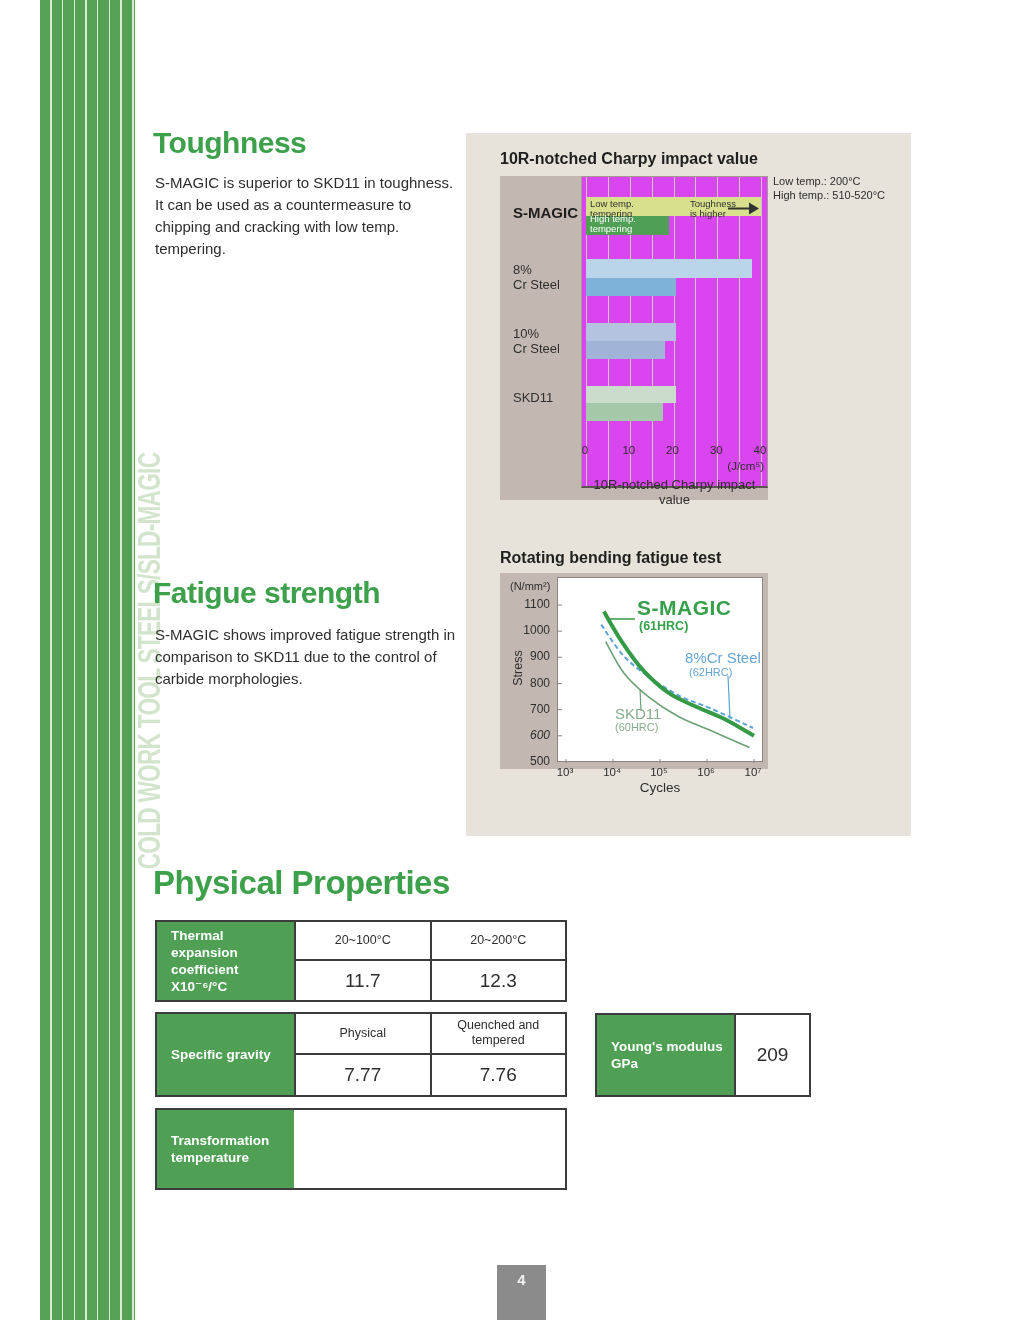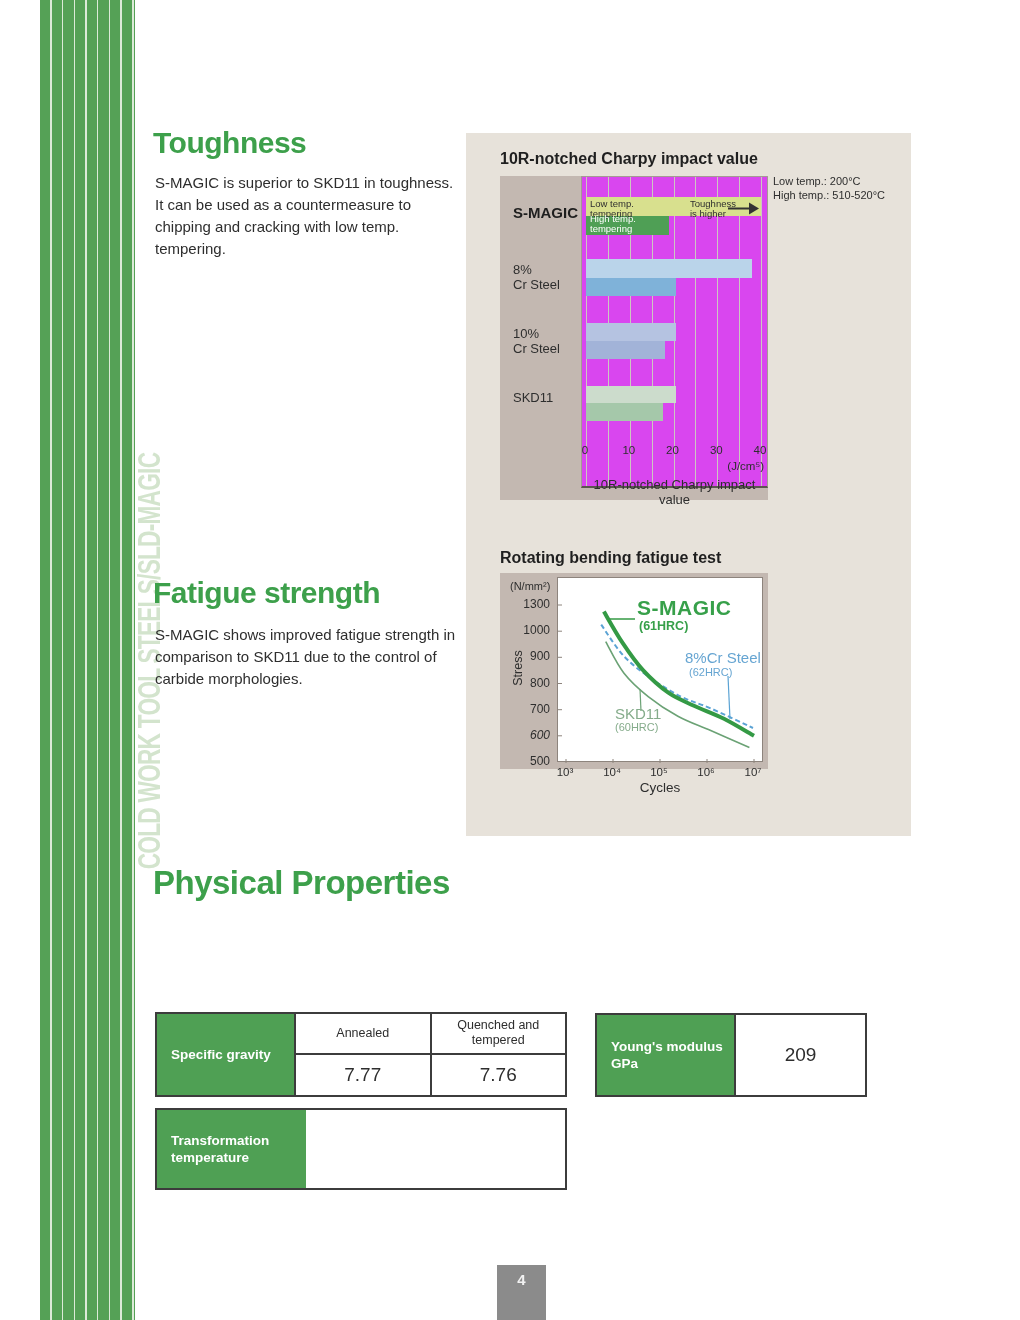--- a/index.html
+++ b/index.html
@@ -137,21 +137,21 @@
 comparison to SKD11 due to the control of
 carbide morphologies.</div>
 
   <div class="chart-title" style="left:500px;top:549px;">Rotating bending fatigue test</div>
 
   <div class="taupe" style="left:500px;top:573px;width:268px;height:196px;">
 
     <div style="position:absolute;left:10px;top:7px;font-size:11px;">(N/mm²)</div>
     <div style="position:absolute;left:-12px;top:88px;width:60px;height:14px;transform:rotate(-90deg);font-size:12.5px;text-align:center;">Stress</div>
 
-    <div class="fy" style="top:31px;">1300</div>
+    <div class="fy" style="top:31px;">1100</div>
     <div class="fy" style="top:57.2px;">1000</div>
     <div class="fy" style="top:83.3px;">900</div>
     <div class="fy" style="top:109.5px;">800</div>
     <div class="fy" style="top:135.7px;">700</div>
     <div class="fy" style="top:161.8px;font-style:italic;">600</div>
     <div class="fy" style="top:188px;">500</div>
 
     <div class="fplot">
       <svg width="206" height="185" viewBox="0 0 206 185" style="position:absolute;left:0;top:0;">
 
@@ -176,43 +176,58 @@
     <div class="fx" style="left:65px;">10³</div>
     <div class="fx" style="left:112px;">10⁴</div>
     <div class="fx" style="left:159px;">10⁵</div>
     <div class="fx" style="left:206px;">10⁶</div>
     <div class="fx" style="left:253px;">10⁷</div>
     <div style="position:absolute;left:57px;top:207px;width:206px;text-align:center;font-size:13.5px;">Cycles</div>
   </div>
 
   <div class="h-green" style="left:153px;top:864px;font-size:33px;">Physical Properties</div>
 
+  <div class="ptable" style="left:155px;top:920px;width:412px;height:82px;">
+    <div class="green" style="width:137px;">Thermal expansion
+coefficient
+X10⁻⁶/°C</div>
+    <div class="grid">
+      <div class="row hdr">
+        <div class="cell">20~100°C</div>
+        <div class="cell">20~200°C</div>
+      </div>
+      <div class="row val">
+        <div class="cell">11.7</div>
+        <div class="cell">12.3</div>
+      </div>
+    </div>
+  </div>
 
   <div class="ptable" style="left:155px;top:1012px;width:412px;height:85px;">
     <div class="green" style="width:137px;">Specific gravity</div>
     <div class="grid">
       <div class="row hdr">
-        <div class="cell">Annealed</div>
+        <div class="cell">Physical</div>
         <div class="cell">Quenched and
 tempered</div>
       </div>
       <div class="row val">
         <div class="cell">7.77</div>
         <div class="cell">7.76</div>
       </div>
     </div>
   </div>
 
   <div class="ptable" style="left:155px;top:1108px;width:412px;height:82px;">
-    <div class="green" style="width:149px;">Transformation
+    <div class="green" style="width:137px;">Transformation
 temperature</div>
   </div>
 
 
-  <div class="ptable" style="left:595px;top:1013px;width:272px;height:84px;">
+  <div class="ptable" style="left:595px;top:1013px;width:216px;height:84px;">
     <div class="green" style="width:137px;">Young's modulus
 GPa</div>
     <div class="grid">
       <div class="row val">
         <div class="cell">209</div>
       </div>
     </div>
   </div>
 
   <div class="footer-box">

